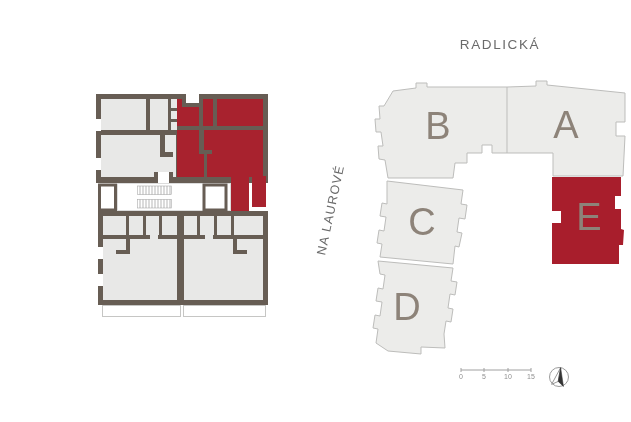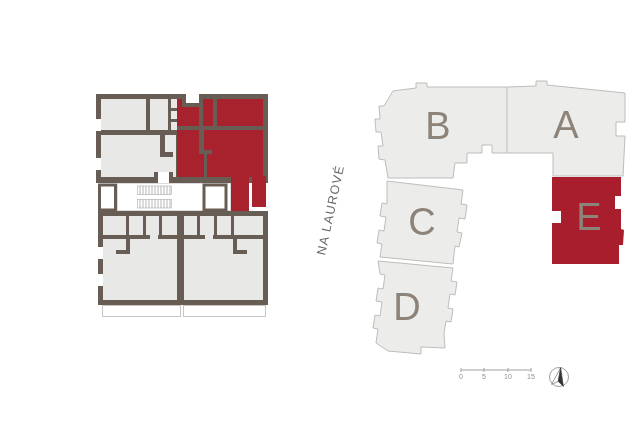--- a/index.html
+++ b/index.html
@@ -128,20 +128,21 @@
     <g>
       <circle cx="559" cy="377" r="9.5" fill="#ffffff" stroke="#9b9b9b" stroke-width="1"></circle>
       <g transform="rotate(10 559 377)">
         <polygon points="559,367.5 553,385.5 559,381.5" fill="#ffffff" stroke="#777777" stroke-width="0.7"></polygon>
         <polygon points="559,367.5 565,385.5 559,381.5" fill="#333333" stroke="#333333" stroke-width="0.5"></polygon>
       </g>
     </g>
   </g>
 </svg>
 
+<div class="lbl street" style="left:500px;top:45px;">RADLICKÁ</div>
 
 <div class="lbl street street-left" style="left:331px;top:210px;">NA LAUROVÉ</div>
 
 <div class="lbl bletter" style="left:438px;top:126px;">B</div>
 
 <div class="lbl bletter" style="left:566px;top:125px;">A</div>
 
 <div class="lbl bletter" style="left:422px;top:222px;">C</div>
 
 <div class="lbl bletter" style="left:407px;top:307px;">D</div>

